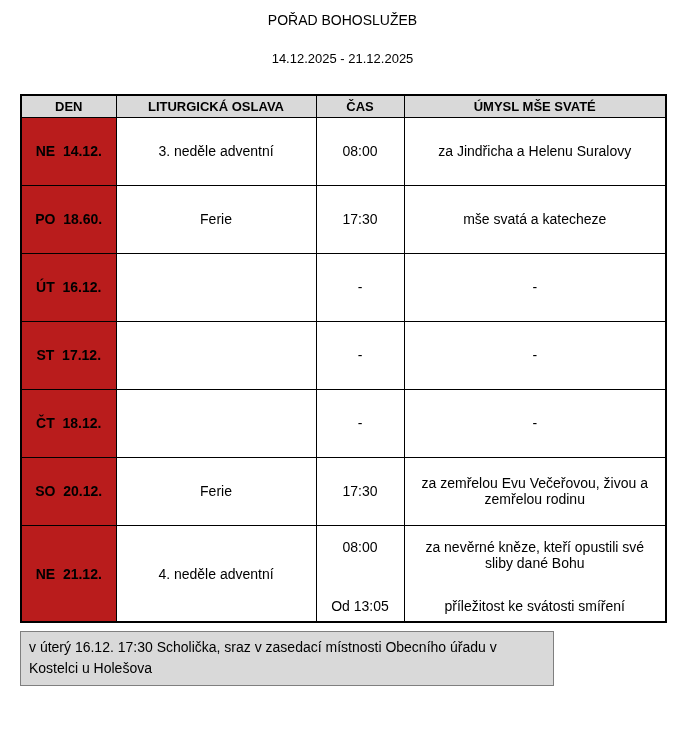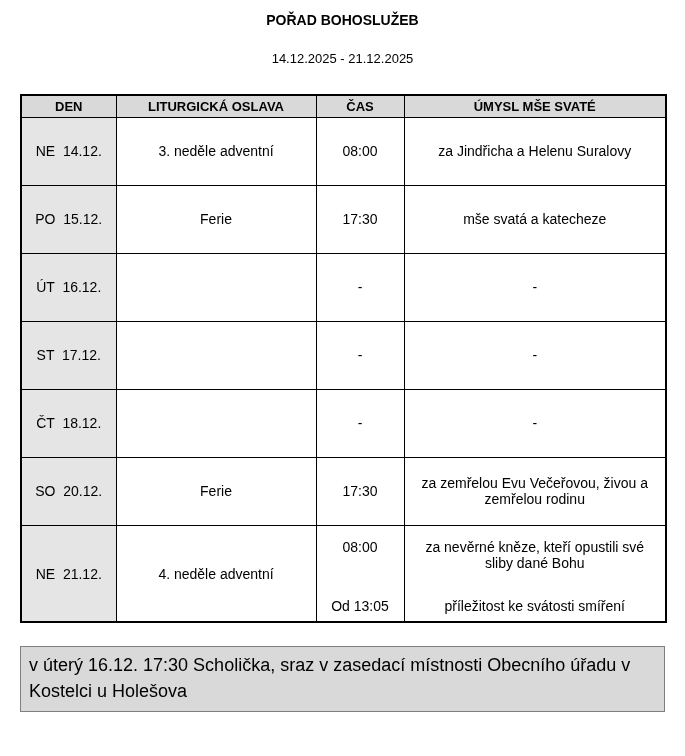--- a/index.html
+++ b/index.html
@@ -15,21 +15,21 @@
   }
   .page {
     width: 685px;
     height: 756px;
     padding: 10px 20px 0 20px;
     overflow: hidden;
   }
   .doc-header { text-align: center; }
   .doc-title {
     font-size: 14px;
-    font-weight: bold;
+    font-weight: normal;
     line-height: 1.45;
   }
   .doc-subtitle {
     font-size: 14px;
     font-weight: bold;
     line-height: 1.45;
   }
   .doc-daterange {
     font-size: 13px;
     font-weight: normal;
@@ -52,45 +52,45 @@
     overflow: hidden;
   }
   table.schedule th {
     background: #d9d9d9;
     font-size: 13px;
     font-weight: bold;
     height: 22px;
     padding: 2px;
   }
   td.day-cell {
-    background: #e5e5e5;
-    font-weight: normal;
+    background: #b91c1c;
+    font-weight: bold;
     text-align: left;
     padding-left: 8px;
     white-space: pre;
     font-size: 14px;
   }
   tr.data-row { height: 68px; }
   tr.last-row { height: 97px; }
   .split-cell {
     display: flex;
     flex-direction: column;
     justify-content: space-between;
     align-items: center;
     height: 90px;
     padding: 10px 2px 5px 2px;
   }
   .split-cell > div { width: 100%; text-align: center; }
   .footer-note {
-    width: 645px;
-    margin-top: 23px;
+    width: 534px;
+    margin-top: 8px;
     background: #d9d9d9;
     border: 1px solid #7f7f7f;
     padding: 5px 8px 7px 8px;
-    font-size: 18px;
+    font-size: 14px;
     line-height: 1.45;
     text-align: left;
   }
 </style>
 </head>
 <body>
 
 <div class="page">
 
   <div class="doc-header">
@@ -114,21 +114,21 @@
       </tr>
     </thead>
     <tbody>
       <tr class="data-row">
         <td class="day-cell">NE  14.12.</td>
         <td>3. neděle adventní</td>
         <td>08:00</td>
         <td>za Jindřicha a Helenu Suralovy</td>
       </tr>
       <tr class="data-row">
-        <td class="day-cell">PO  15.12.</td>
+        <td class="day-cell">PO  18.60.</td>
         <td>Ferie</td>
         <td>17:30</td>
         <td>mše svatá a katecheze</td>
       </tr>
       <tr class="data-row">
         <td class="day-cell">ÚT  16.12.</td>
         <td></td>
         <td>-</td>
         <td>-</td>
       </tr>

